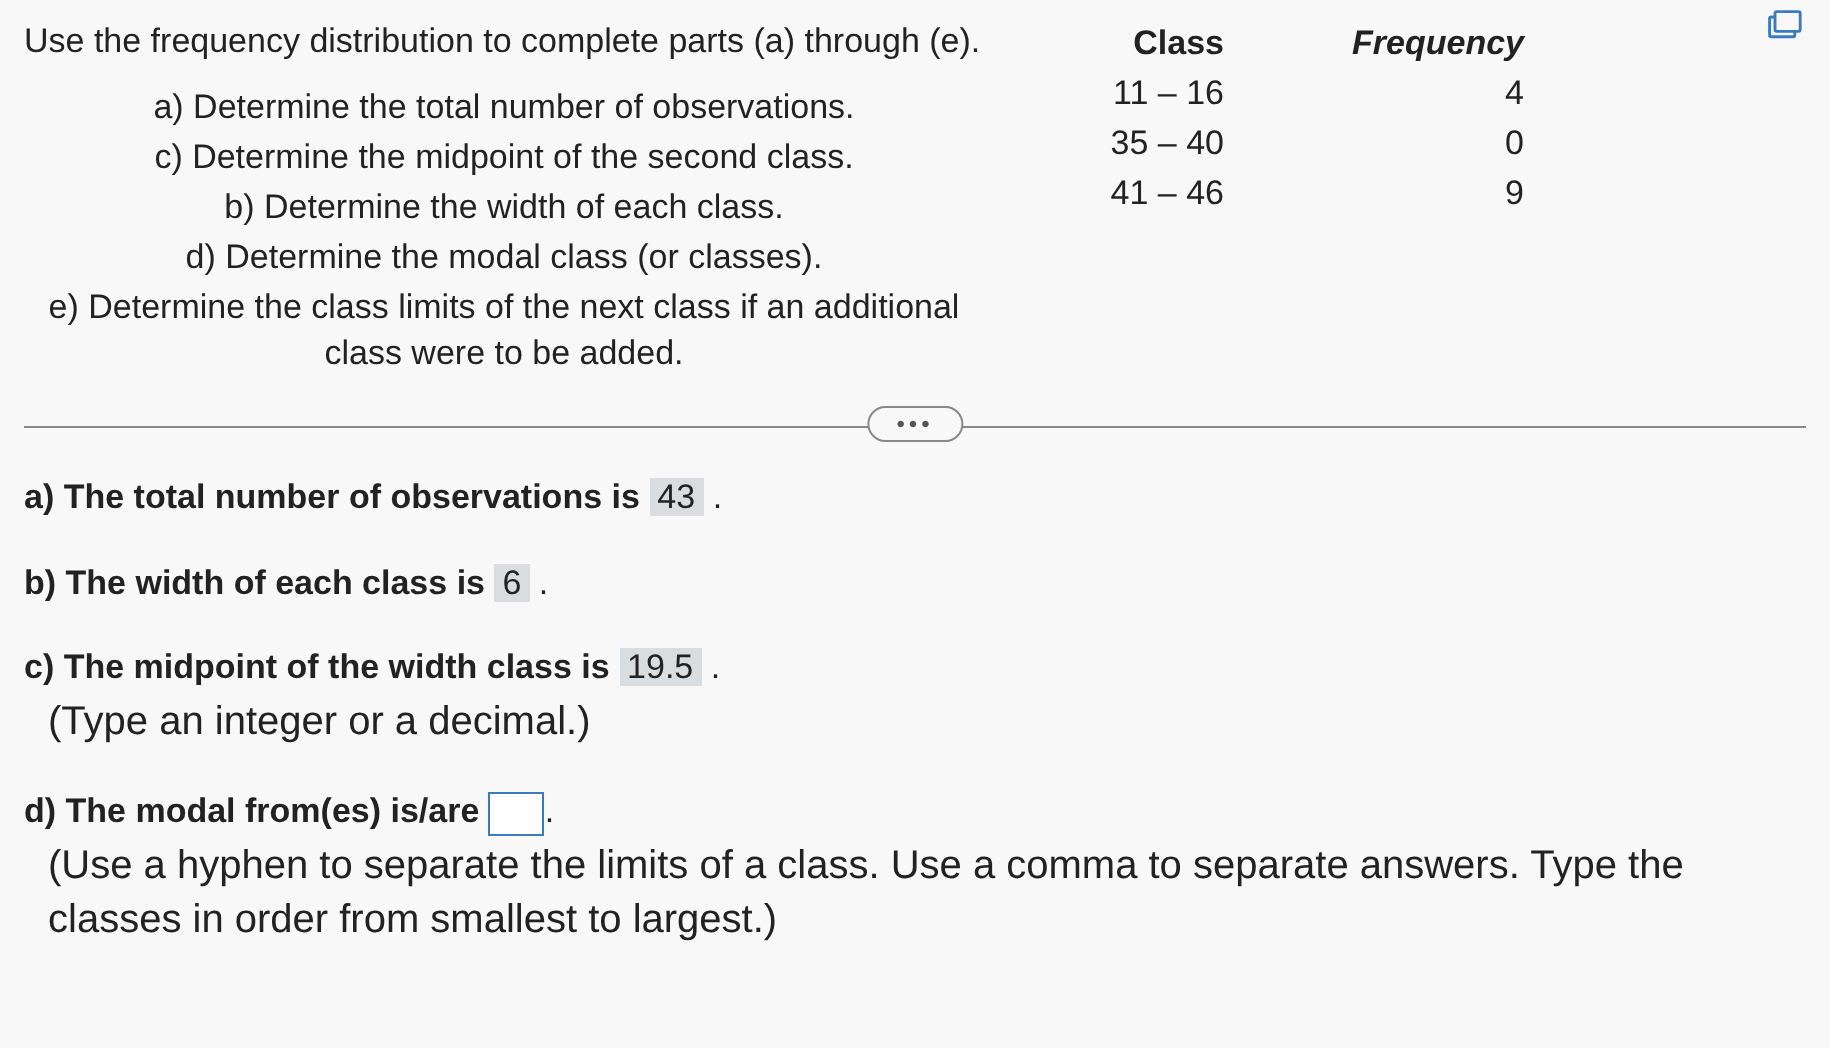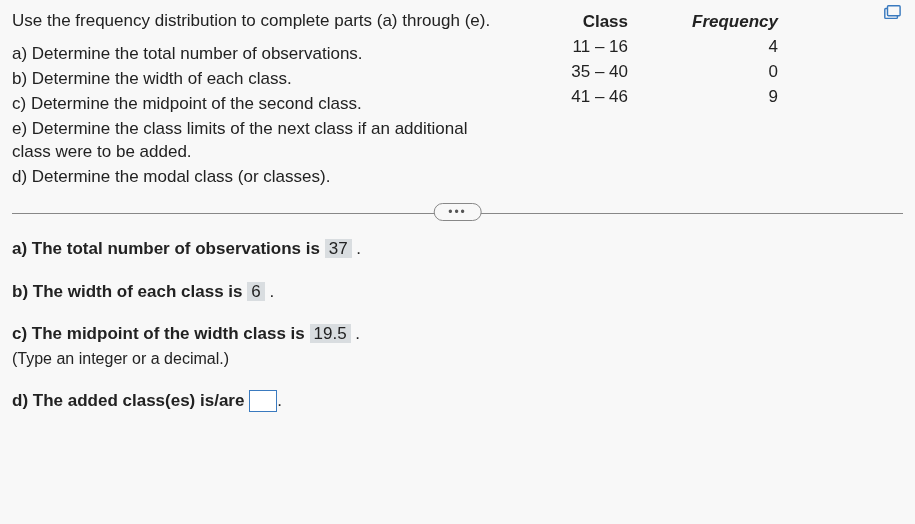--- a/index.html
+++ b/index.html
@@ -13,35 +13,36 @@
       color: #222;
       width: 915px;
       height: 524px;
       padding: 10px 12px;
       font-size: 17px;
       line-height: 1.35;
       position: relative;
     }
     .top-section {
       display: flex;
-      gap: 36px;
+      gap: 20px;
     }
     .left-col {
       flex: 1;
       max-width: 480px;
     }
     .right-col {
       padding-top: 0;
       position: relative;
     }
     .intro {
       margin-bottom: 10px;
     }
     .parts-list {
       margin-bottom: 6px;
+      text-align: center;
     }
     .parts-list div {
       margin-bottom: 2px;
     }
     table {
       border-collapse: collapse;
     }
     th, td {
       padding: 1px 0;
       text-align: right;
@@ -83,21 +84,22 @@
     }
     .answer-line {
       margin-bottom: 20px;
     }
     .highlight {
       background: #d9dde0;
       padding: 0 4px;
     }
     .hint {
       margin-top: 2px;
-      font-size: 16px;
+      font-size: 20px;
+      margin-left: 12px;
     }
     .input-box {
       display: inline-block;
       width: 28px;
       height: 22px;
       border: 1px solid #3a7abf;
       background: #fff;
       vertical-align: middle;
     }
     .tool-icon {
@@ -114,24 +116,24 @@
     }
   </style>
 </head>
 <body>
 
 <div class="top-section">
   <div class="left-col">
     <div class="intro">Use the frequency distribution to complete parts (a) through (e).</div>
     <div class="parts-list">
       <div>a) Determine the total number of observations.</div>
+      <div>c) Determine the midpoint of the second class.</div>
       <div>b) Determine the width of each class.</div>
-      <div>c) Determine the midpoint of the second class.</div>
+      <div>d) Determine the modal class (or classes).</div>
       <div>e) Determine the class limits of the next class if an additional class were to be added.</div>
-      <div>d) Determine the modal class (or classes).</div>
     </div>
   </div>
   <div class="right-col">
     <table>
       <thead>
         <tr>
           <th class="col-class">Class</th>
           <th class="col-freq">Frequency</th>
         </tr>
       </thead>
@@ -159,31 +161,32 @@
     <rect x="7" y="2" width="14" height="11" rx="1" fill="#f8f8f8"></rect>
   </svg>
 </div>
 
 <div class="divider-row">
   <hr class="divider-line">
   <button class="ellipsis-btn">•••</button>
 </div>
 
 <div class="answer-line">
-  <b><span>a) The total number of observations is </span></b><span class="highlight">37</span><span> .</span>
+  <b><span>a) The total number of observations is </span></b><span class="highlight">43</span><span> .</span>
 </div>
 
 <div class="answer-line">
   <b><span>b) The width of each class is </span></b><span class="highlight">6</span><span> .</span>
 </div>
 
 <div class="answer-line">
   <div>
     <b><span>c) The midpoint of the width class is </span></b><span class="highlight">19.5</span><span> .</span>
   </div>
   <div class="hint">(Type an integer or a decimal.)</div>
 </div>
 
 <div class="answer-line">
   <div>
-    <b><span>d) The added class(es) is/are </span></b><span class="input-box"></span><span>.</span>
+    <b><span>d) The modal from(es) is/are </span></b><span class="input-box"></span><span>.</span>
   </div>
+  <div class="hint">(Use a hyphen to separate the limits of a class. Use a comma to separate answers. Type the classes in order from smallest to largest.)</div>
 </div>
 
 </body></html>

